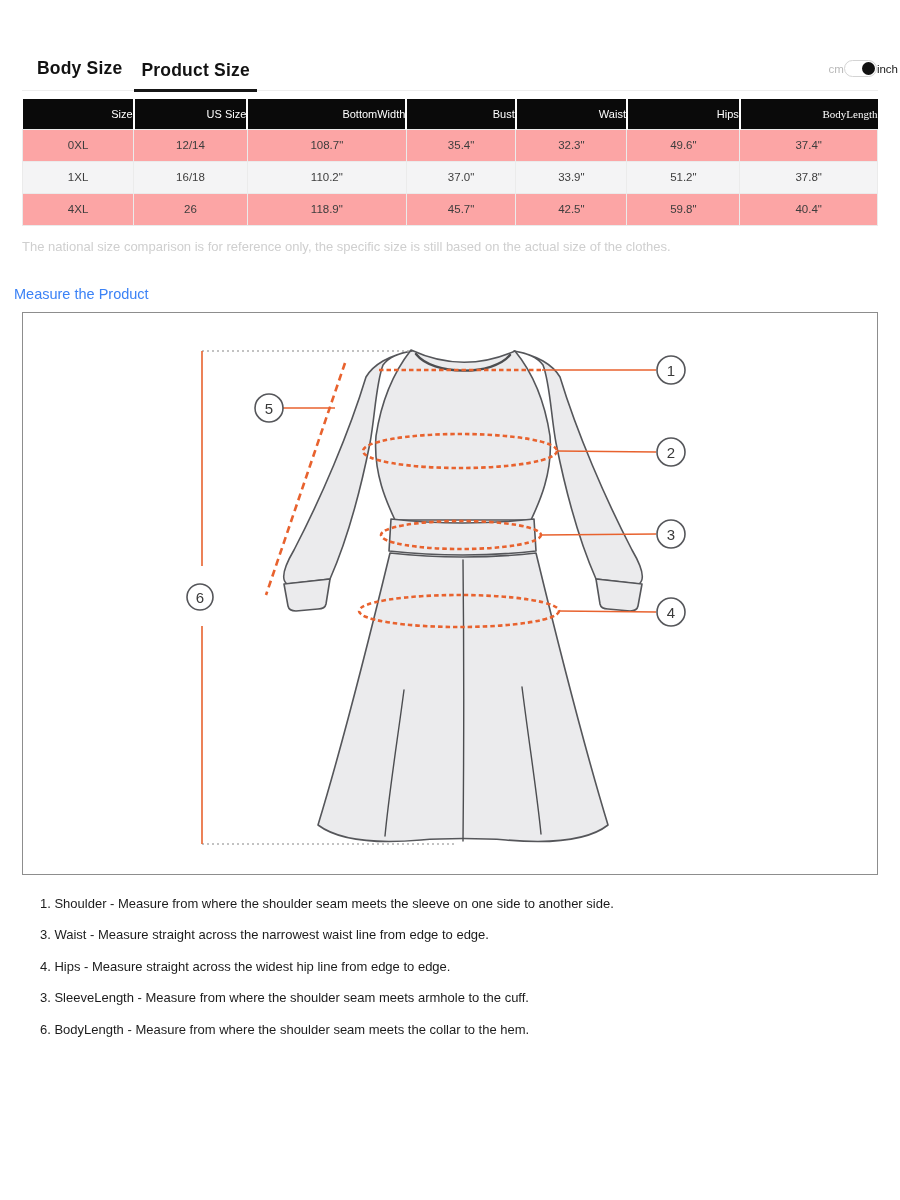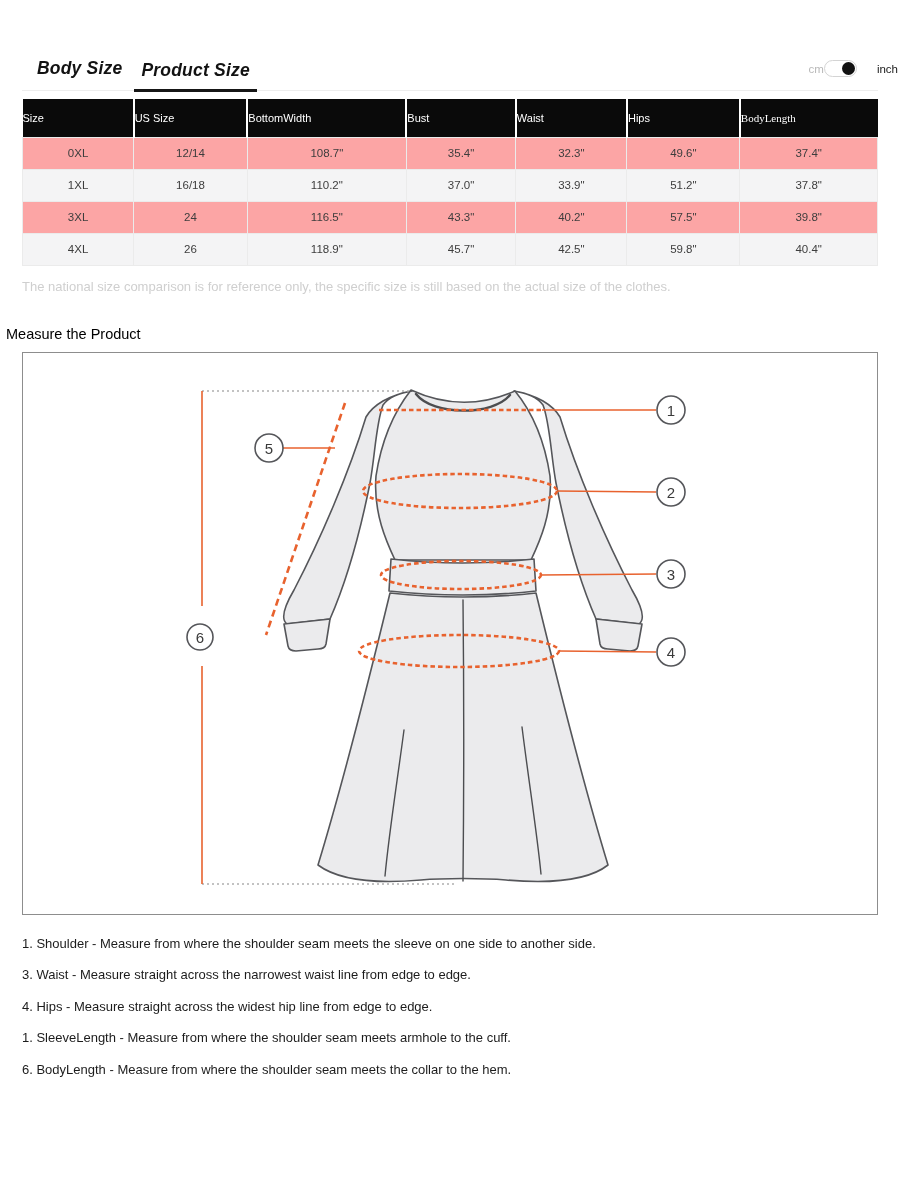--- a/index.html
+++ b/index.html
@@ -10,62 +10,62 @@
     position: relative;
   }
   
   .tabbar {
     margin: 0 22px; padding-top: 58px; position: relative;
     border-bottom: 1px solid #ededed;
     display: flex; align-items: flex-end;
   }
   .tab {
     font-size: 17.5px; font-weight: bold; color: #121212;
-    padding: 0 2px 11px; margin-left: 13px; cursor: pointer; letter-spacing: .2px; font-style: italic;
+    padding: 0 2px 11px; margin-left: 13px; cursor: pointer; letter-spacing: .2px;
   }
   .tab.active { padding: 0 7px 8px; margin-left: 10px; border-bottom: 3px solid #161616; margin-bottom: -2px; }
   .unit-toggle {
     position: absolute; right: -20px; top: 60px;
     display: flex; align-items: center; font-size: 11.5px;
   }
   .unit-cm { color: #b9b9b9; }
-  .unit-inch { color: #1a1a1a; margin-left: 20px; }
+  .unit-inch { color: #1a1a1a; }
   .pill {
     width: 33px; height: 17px; border-radius: 9px; background: #fff;
     border: 1px solid #d4d4d4; position: relative; display: inline-block;
   }
   .knob {
     position: absolute; right: 1px; top: 1px; width: 13px; height: 13px;
     border-radius: 50%; background: #111; display: block;
   }
   
   table.size-table {
     width: 856px; margin: 8px 22px 0; border-collapse: collapse; table-layout: fixed;
   }
   .size-table th {
     background: #0a0a0a; color: #fff; font-weight: 400; font-size: 11px;
-    height: 38px; border-right: 2px solid #fff; text-align: left;
+    height: 30px; border-right: 2px solid #fff; text-align: right;
   }
   .size-table th:last-child { border-right: none; font-family: Liberation Serif, serif; }
   .size-table td {
     height: 32px; font-size: 11.5px; color: #3d3d3d; text-align: center;
     border: 1px solid #ebebeb; background: #fca5a5;
   }
   .size-table tbody tr:nth-child(even) td { background: #f4f4f5; }
   
   .disclaimer { margin: 13px 22px 0; font-size: 13px; color: #cfcfcf; }
-  .section-title { margin: 32px 6px 0; font-size: 14.5px; color: #000000; font-weight: 400; }
+  .section-title { margin: 32px 14px 0; font-size: 14.5px; color: #3b82f6; font-weight: 400; }
   
   .diagram-box {
     margin: 10px 22px 0; width: 856px; height: 563px;
     border: 1px solid #8d8d8d; background: #fff;
   }
   .diagram-box svg { display: block; }
   
-  .instructions { margin: 21px 22px 0; list-style: none; }
+  .instructions { margin: 21px 40px 0; list-style: none; }
   .instructions li { font-size: 13px; color: #1c1c1c; margin-bottom: 16.5px; }
 </style>
 </head>
 <body>
 
 <div class="page">
 
   <div class="tabbar">
     <div class="tab">Body Size</div>
     <div class="tab active">Product Size</div>
@@ -112,29 +112,20 @@
         <tr>
           <td>1XL</td>
           <td>16/18</td>
           <td>110.2"</td>
           <td>37.0"</td>
           <td>33.9"</td>
           <td>51.2"</td>
           <td>37.8"</td>
         </tr>
         <tr>
-          <td>3XL</td>
-          <td>24</td>
-          <td>116.5"</td>
-          <td>43.3"</td>
-          <td>40.2"</td>
-          <td>57.5"</td>
-          <td>39.8"</td>
-        </tr>
-        <tr>
           <td>4XL</td>
           <td>26</td>
           <td>118.9"</td>
           <td>45.7"</td>
           <td>42.5"</td>
           <td>59.8"</td>
           <td>40.4"</td>
         </tr>
       </tbody>
   </table>
@@ -238,17 +229,17 @@
         <text x="246" y="100.5">5</text>
         <text x="177" y="289.5">6</text>
       </g>
     </svg>
   </div>
 
   <ul class="instructions">
       <li>1. Shoulder - Measure from where the shoulder seam meets the sleeve on one side to another side.</li>
       <li>3. Waist - Measure straight across the narrowest waist line from edge to edge.</li>
       <li>4. Hips - Measure straight across the widest hip line from edge to edge.</li>
-      <li>1. SleeveLength - Measure from where the shoulder seam meets armhole to the cuff.</li>
+      <li>3. SleeveLength - Measure from where the shoulder seam meets armhole to the cuff.</li>
       <li>6. BodyLength - Measure from where the shoulder seam meets the collar to the hem.</li>
     </ul>
 
 </div>
 
 </body></html>

